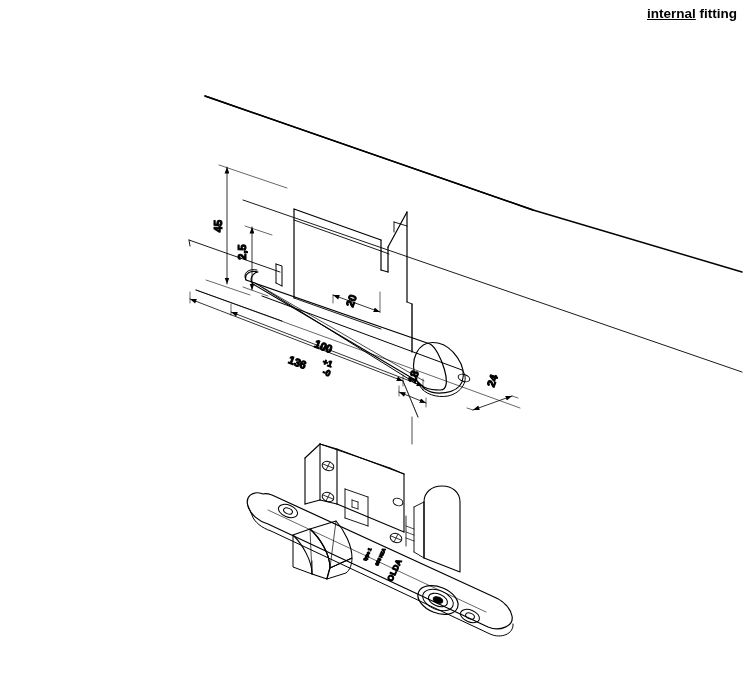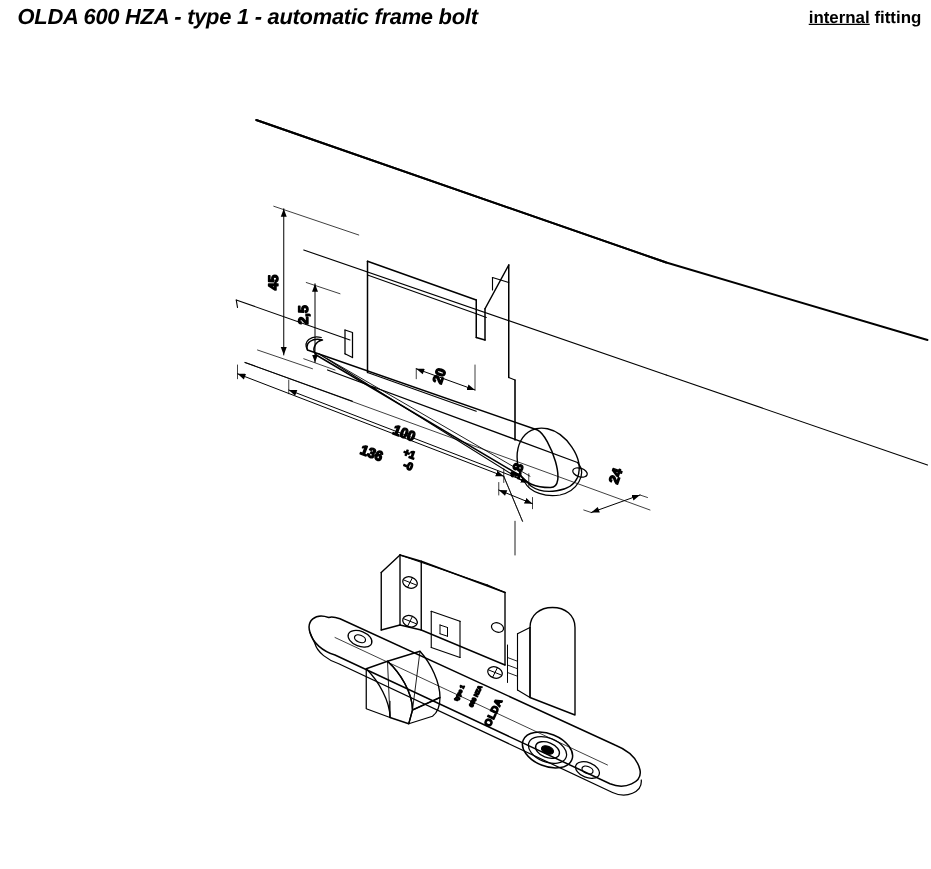--- a/index.html
+++ b/index.html
@@ -86,21 +86,20 @@
     font-size: 8px;
     font-weight: bold;
     fill: #1a1a1a;
     letter-spacing: 0.3px;
   }
 </style>
 </head>
 <body>
 
 <div id="header">
-  <div id="title">OLDA 600 HZA - type 1 - automatic frame bolt</div>
   <div id="fitting-note">
     <span class="underlined">internal</span>
     <span class="plain">fitting</span>
   </div>
 </div>
 
 <div id="drawing">
 <svg width="745" height="661" viewBox="0 0 745 661" xmlns="http://www.w3.org/2000/svg">
 
   <defs>

